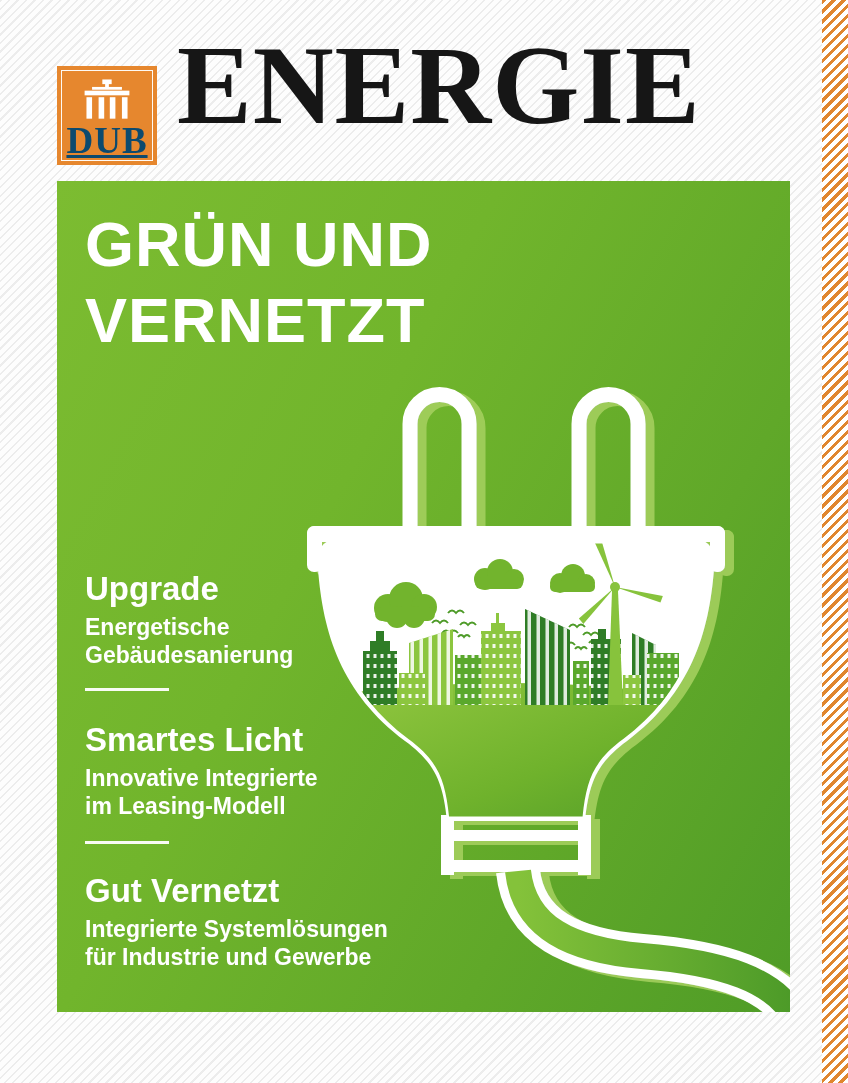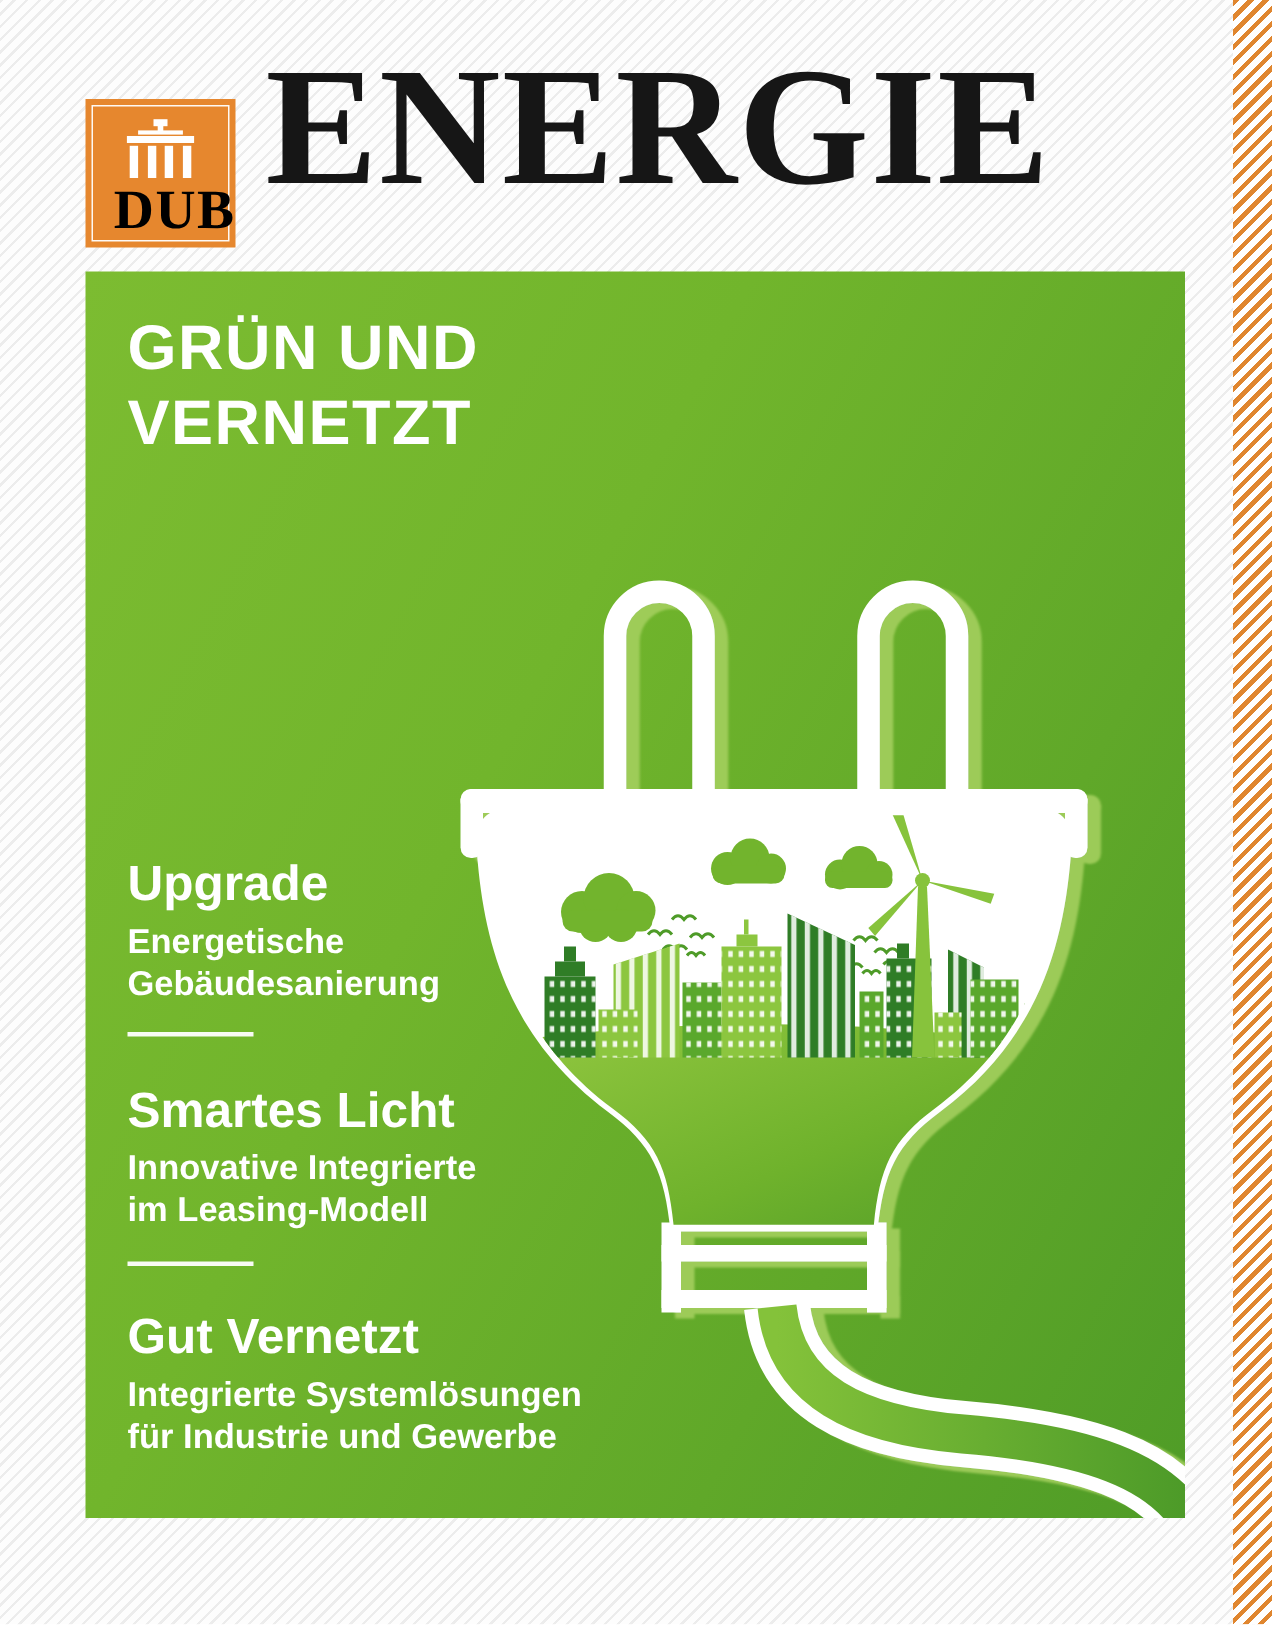--- a/index.html
+++ b/index.html
@@ -17,41 +17,41 @@
   
   .dub-logo{
     position:absolute;left:57px;top:66px;width:100px;height:99px;
     background:#e6872e;box-sizing:border-box;
   }
   .dub-logo .inner-frame{
     position:absolute;inset:4px;border:1px solid rgba(255,255,255,0.95);
   }
   .dub-logo svg{position:absolute;left:22px;top:13px;}
   .dub-logo .dub-text{
-    position:absolute;left:0;right:0;top:53px;text-align:right;
+    position:absolute;left:0;right:0;top:53px;text-align:center;
     font-family:"Liberation Serif","DejaVu Serif",serif;font-weight:bold;
-    font-size:37px;color:#000000;letter-spacing:1px;
+    font-size:37px;color:#0c4a6e;letter-spacing:1px;text-decoration:underline;
   }
   .masthead-title{
     position:absolute;left:177px;top:28px;line-height:1.02;
     font-family:"Liberation Serif","DejaVu Serif",serif;font-weight:bold;
     font-size:112px;color:#161616;letter-spacing:1px;white-space:nowrap;
   }
   .masthead-subtitle{
     position:absolute;left:182px;top:146px;
     font-size:20px;color:#2d2d2d;letter-spacing:0.2px;white-space:nowrap;
   }
   
   .green-box{
     position:absolute;left:57px;top:181px;width:733px;height:831px;overflow:hidden;
     background:linear-gradient(118deg,#7cbc31 0%,#71b52c 38%,#60a829 72%,#4f9c27 100%);
   }
   .headline{
     position:absolute;left:28px;top:26px;
-    font-size:42px;font-weight:bold;color:#ffffff;
+    font-size:63px;font-weight:bold;color:#ffffff;
     line-height:1.2;letter-spacing:1px;white-space:pre-line;
   }
   .teaser{position:absolute;left:28px;width:340px;color:#ffffff;}
   .teaser-title{font-size:33px;font-weight:bold;line-height:1.1;}
   .teaser-desc{font-size:23px;font-weight:bold;line-height:1.2;margin-top:7px;white-space:pre-line;}
   .t1{top:390px;} .t2{top:541px;} .t3{top:692px;}
   .divider{position:absolute;left:28px;width:84px;height:3px;background:rgba(255,255,255,0.95);}
   .d1{top:507px;} .d2{top:660px;}
   .plug-svg{position:absolute;left:0;top:0;}
 </style>

